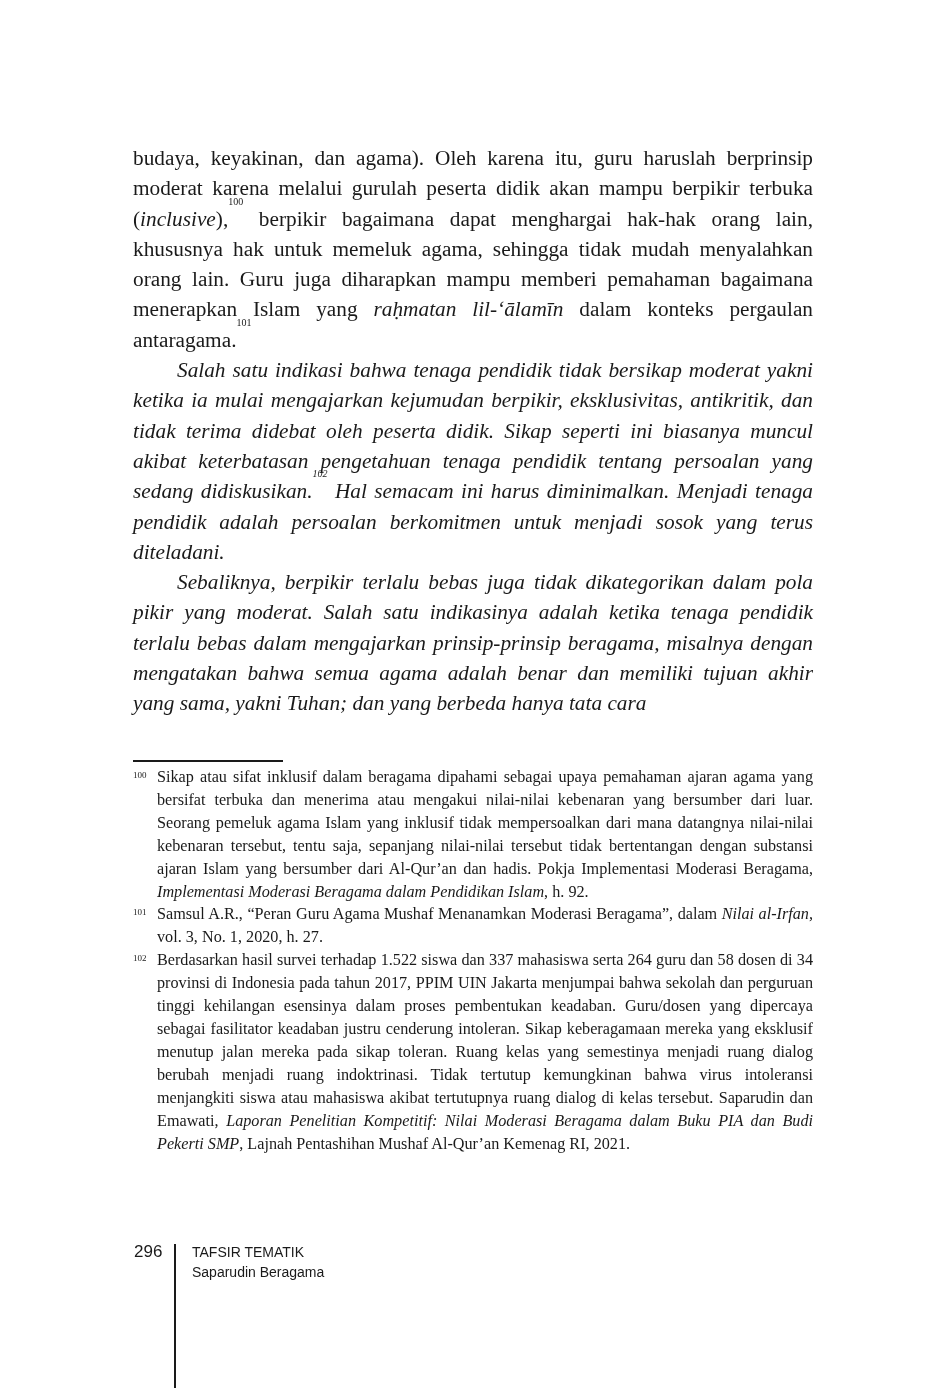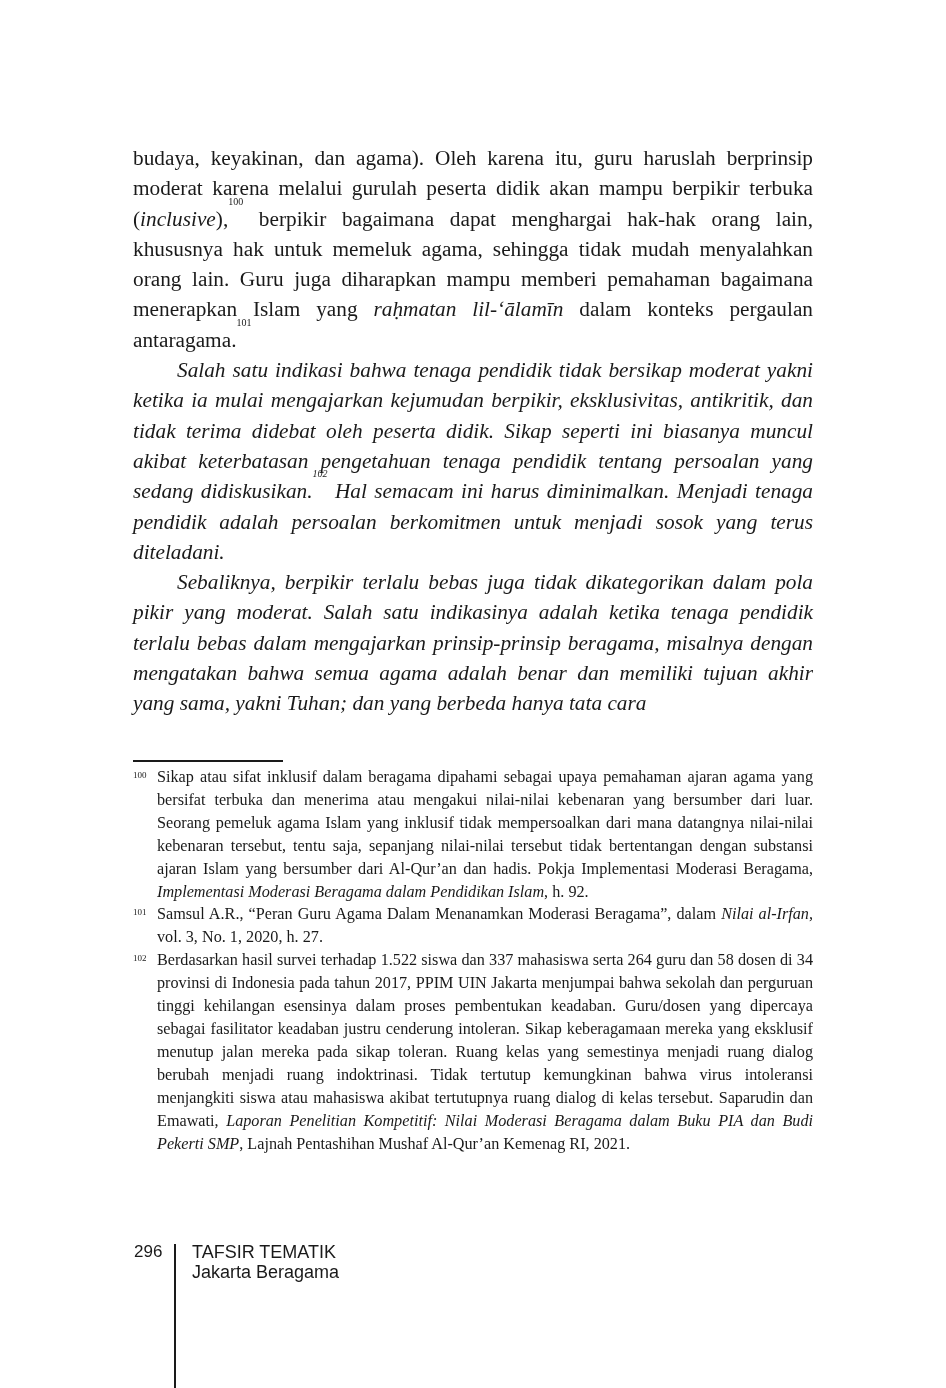--- a/index.html
+++ b/index.html
@@ -16,39 +16,39 @@
   .footnotes {
     position: absolute; left: 133px; top: 766px; width: 680px;
     font-family: "Liberation Serif", "DejaVu Serif", serif;
     font-size: 16.2px; line-height: 22.9px;
   }
   .footnote { position: relative; padding-left: 24px; text-align: justify; }
   .footnote .fn-num { position: absolute; left: 0; top: 0; font-size: 9px; line-height: 18px; }
   .footer { position: absolute; left: 0; top: 1240px; width: 946px; height: 148px; }
   .page-number { position: absolute; left: 134px; top: 2px; font-family: "Liberation Sans", "DejaVu Sans", sans-serif; font-size: 17px; }
   .footer-rule { position: absolute; left: 174px; top: 4px; width: 2px; height: 144px; background: #1a1a1a; }
-  .running-title { position: absolute; left: 192px; top: 2px; font-family: "Liberation Sans", "DejaVu Sans", sans-serif; font-size: 18px; line-height: 20px; }
+  .running-title { position: absolute; left: 192px; top: 2px; font-family: "Liberation Sans", "DejaVu Sans", sans-serif; font-size: 14px; line-height: 20px; }
 </style>
 </head>
 <body>
 
 <div class="body-text" id="main-text">
     <p class=""><span>budaya, keyakinan, dan agama). Oleh karena itu, guru haruslah berprinsip moderat karena melalui gurulah peserta didik akan mampu berpikir terbuka (</span><em>inclusive</em><span>),</span><sup class="fn">100</sup><span> berpikir bagaimana dapat menghargai hak-hak orang lain, khususnya hak untuk memeluk agama, sehingga tidak mudah menyalahkan orang lain. Guru juga diharapkan mampu memberi pemahaman bagaimana menerapkan Islam yang </span><em>raḥmatan lil-‘ālamīn</em><span> dalam konteks pergaulan antaragama.</span><sup class="fn">101</sup></p>
     <p class="indent"><span>Salah satu indikasi bahwa tenaga pendidik tidak bersikap moderat yakni ketika ia mulai mengajarkan kejumudan berpikir, eksklusivitas, antikritik, dan tidak terima didebat oleh peserta didik. Sikap seperti ini biasanya muncul akibat keterbatasan pengetahuan tenaga pendidik tentang persoalan yang sedang didiskusikan.</span><sup class="fn">102</sup><span> Hal semacam ini harus diminimalkan. Menjadi tenaga pendidik adalah persoalan berkomitmen untuk menjadi sosok yang terus diteladani.</span></p>
     <p class="indent"><span>Sebaliknya, berpikir terlalu bebas juga tidak dikategorikan dalam pola pikir yang moderat. Salah satu indikasinya adalah ketika tenaga pendidik terlalu bebas dalam mengajarkan prinsip-prinsip beragama, misalnya dengan mengatakan bahwa semua agama adalah benar dan memiliki tujuan akhir yang sama, yakni Tuhan; dan yang berbeda hanya tata cara</span></p>
   </div>
 
 <div class="fn-rule"></div>
 
 <div class="footnotes" id="footnotes">
     <div class="footnote"><span class="fn-num">100</span><span>Sikap atau sifat inklusif dalam beragama dipahami sebagai upaya pemahaman ajaran agama yang bersifat terbuka dan menerima atau mengakui nilai-nilai kebenaran yang bersumber dari luar. Seorang pemeluk agama Islam yang inklusif tidak mempersoalkan dari mana datangnya nilai-nilai kebenaran tersebut, tentu saja, sepanjang nilai-nilai tersebut tidak bertentangan dengan substansi ajaran Islam yang bersumber dari Al-Qur’an dan hadis. Pokja Implementasi Moderasi Beragama, </span><em>Implementasi Moderasi Beragama dalam Pendidikan Islam</em><span>, h. 92.</span></div>
-    <div class="footnote"><span class="fn-num">101</span><span>Samsul A.R., “Peran Guru Agama Dalam Menanamkan Moderasi Beragama”, dalam </span><em>Nilai al-Irfan,</em><span> vol. 3, No. 1, 2020, h. 27.</span></div>
+    <div class="footnote"><span class="fn-num">101</span><span>Samsul A.R., “Peran Guru Agama Mushaf Menanamkan Moderasi Beragama”, dalam </span><em>Nilai al-Irfan,</em><span> vol. 3, No. 1, 2020, h. 27.</span></div>
     <div class="footnote"><span class="fn-num">102</span><span>Berdasarkan hasil survei terhadap 1.522 siswa dan 337 mahasiswa serta 264 guru dan 58 dosen di 34 provinsi di Indonesia pada tahun 2017, PPIM UIN Jakarta menjumpai bahwa sekolah dan perguruan tinggi kehilangan esensinya dalam proses pembentukan keadaban. Guru/dosen yang dipercaya sebagai fasilitator keadaban justru cenderung intoleran. Sikap keberagamaan mereka yang eksklusif menutup jalan mereka pada sikap toleran. Ruang kelas yang semestinya menjadi ruang dialog berubah menjadi ruang indoktrinasi. Tidak tertutup kemungkinan bahwa virus intoleransi menjangkiti siswa atau mahasiswa akibat tertutupnya ruang dialog di kelas tersebut. Saparudin dan Emawati, </span><em>Laporan Penelitian Kompetitif: Nilai Moderasi Beragama dalam Buku PIA dan Budi Pekerti SMP</em><span>, Lajnah Pentashihan Mushaf Al-Qur’an Kemenag RI, 2021.</span></div>
   </div>
 
 <div class="footer">
   <span class="page-number">296</span>
   <div class="footer-rule"></div>
   <div class="running-title">
     <div>TAFSIR TEMATIK</div>
-    <div>Jakarta Beragama</div>
+    <div>Saparudin Beragama</div>
   </div>
 </div>
 
 </body></html>

